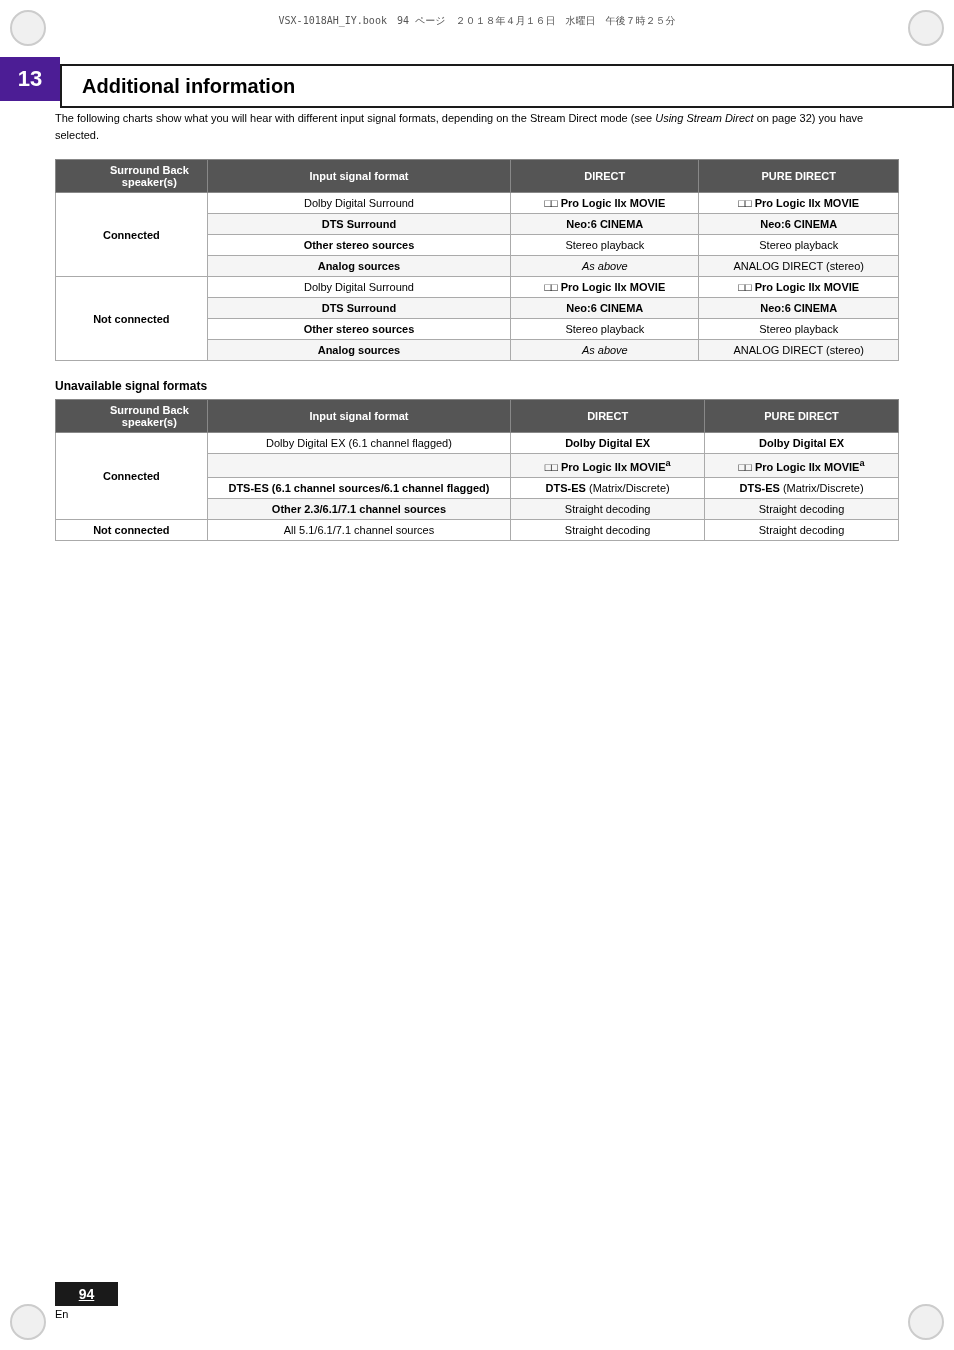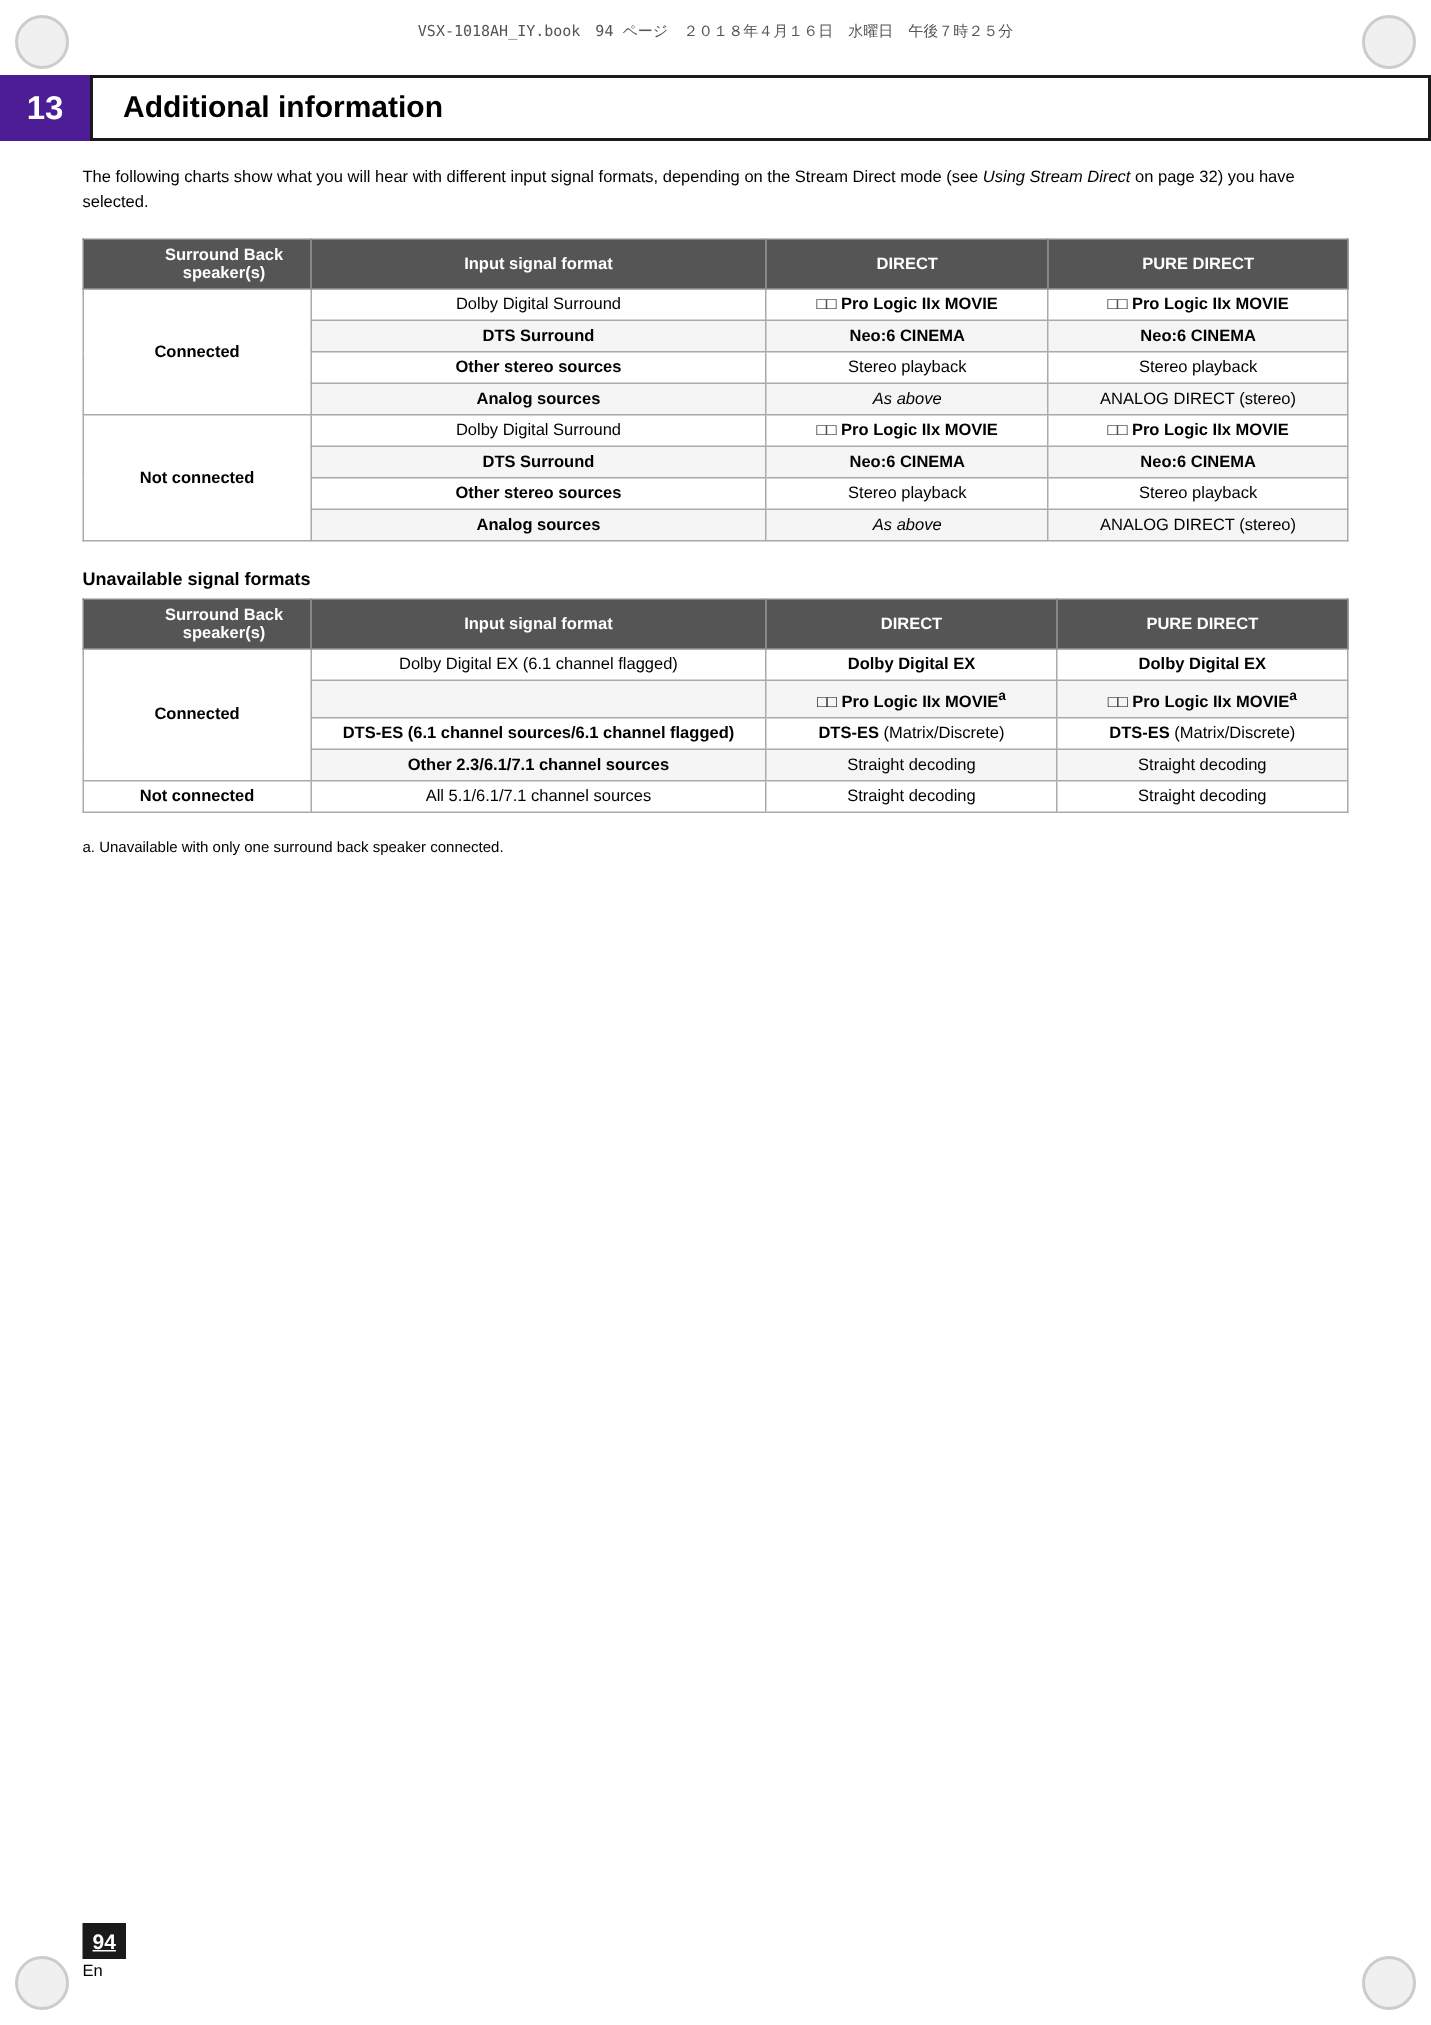--- a/index.html
+++ b/index.html
@@ -63,20 +63,21 @@
     }
 
     .chapter-title-box {
       flex: 1;
       border: 2px solid #1a1a1a;
       height: 44px;
       display: flex;
       align-items: center;
       padding-left: 20px;
       margin-left: 0;
+      margin-top: 14px;
     }
 
     .chapter-title-box span {
       font-size: 20px;
       font-weight: bold;
     }
 
     
     .content {
       position: absolute;
@@ -179,21 +180,21 @@
       left: 55px;
       display: flex;
       flex-direction: column;
     }
 
     .page-num-box {
       background: #1a1a1a;
       color: #fff;
       font-weight: bold;
       font-size: 14px;
-      width: 29px;
+      width: 63px;
       height: 24px;
       display: flex;
       align-items: center;
       justify-content: center;
       text-decoration: underline;
     }
 
     .page-en {
       font-size: 11px;
       color: #000;
@@ -322,20 +323,19 @@
 
       <tr>
         <td class="rowspan-label">Not connected</td>
         <td>All 5.1/6.1/7.1 channel sources</td>
         <td>Straight decoding</td>
         <td>Straight decoding</td>
       </tr>
     </tbody>
   </table>
 
-  <div class="footnote">a. Unavailable with only one surround back speaker connected.</div>
 
 </div>
 
 <div class="page-footer">
   <div class="page-num-box">94</div>
   <div class="page-en">En</div>
 </div>
 
 </body></html>

